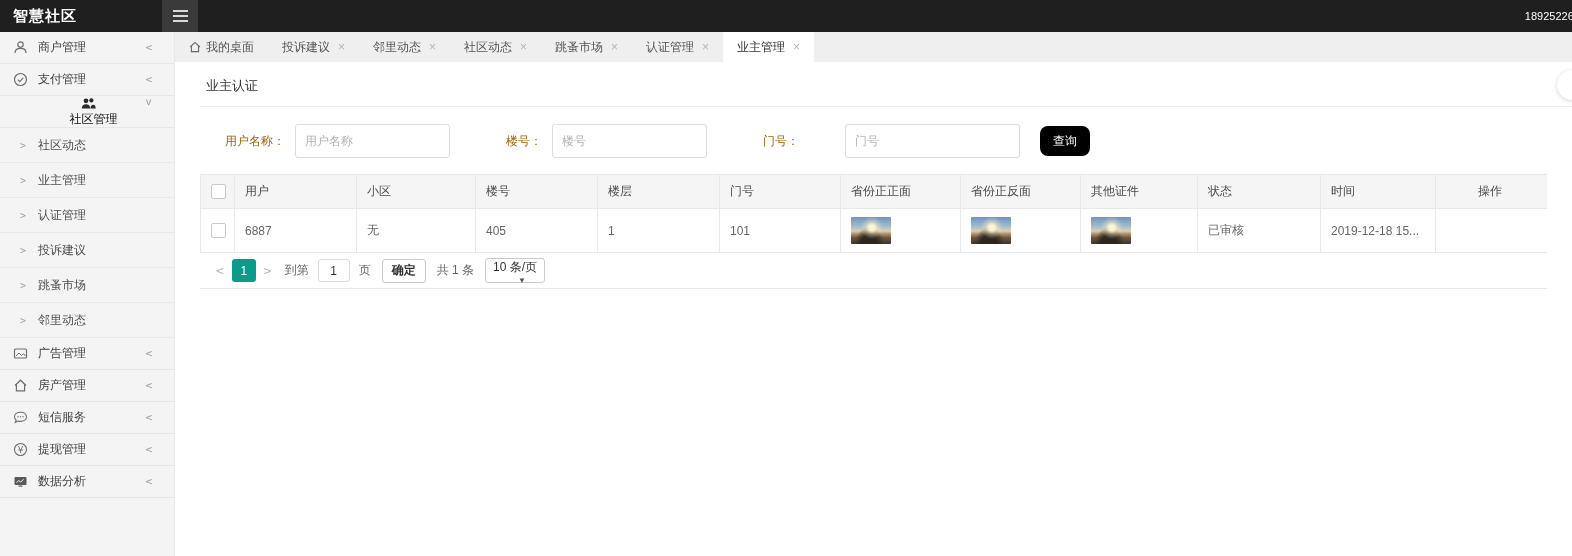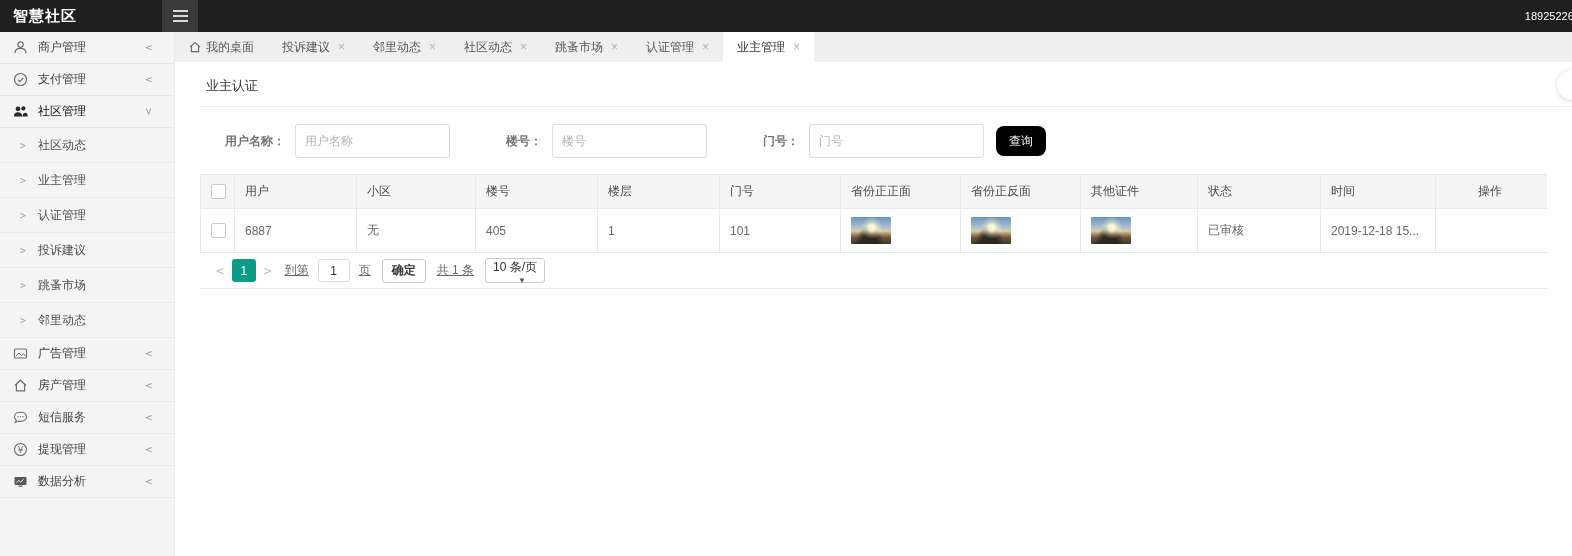--- a/index.html
+++ b/index.html
@@ -14,21 +14,21 @@
     justify-content:center; align-items:center; gap:3px; cursor:pointer; }
   .hamburger i { display:block; width:15px; height:2px; background:#d9d9d9; }
   .topbar-phone { position:absolute; right:-14px; top:0; line-height:32px; font-size:11px; color:#fff; }
 
   
   .sidebar { position:absolute; left:0; top:32px; bottom:0; width:175px; background:#f4f4f4;
     border-right:1px solid #e9e9e9; }
   .side-item { position:relative; height:32px; display:flex; align-items:center;
     padding-left:13px; border-bottom:1px solid #e7e7e7; font-size:12px; color:#424242; cursor:pointer; }
   .side-item .s-icon { width:15px; height:15px; margin-right:10px; display:inline-flex; }
-  .side-item.active { color:#111; }
+  .side-item.active { color:#111;flex-direction:column; }
   .chev { position:absolute; right:22px; color:#9a9a9a; font-size:11px;
     font-family:"DejaVu Sans Mono",monospace; }
   .chev.down { transform:rotate(-90deg); }
   .sub-item { position:relative; height:35px; display:flex; align-items:center;
     padding-left:20px; border-bottom:1px solid #e9e9e9; font-size:12px; color:#4d4d4d; cursor:pointer; }
   .sub-item .sub-arrow { color:#a0a0a0; font-size:10px; margin-right:12px;
     font-family:"DejaVu Sans Mono",monospace; }
 
   
   .main { margin-left:175px; height:456px; background:#fff; position:relative; }
@@ -37,22 +37,22 @@
   .tab .home-ic { margin-right:5px; display:inline-flex; }
   .tab .x { margin-left:8px; color:#b5b5b5; font-size:12px; cursor:pointer; }
   .tab.active { background:#fff; color:#333; }
 
   .content { padding-left:25px; }
   .panel-title { font-size:13px; color:#333; padding:15px 0 11px 6px;
     border-bottom:1px solid #ececec; }
 
   .filter-row { display:flex; align-items:center; padding:17px 0 16px 25px; }
   .f-group { display:flex; align-items:center; margin-right:56px; }
-  .f-group.last { margin-right:0; }
-  .f-label { font-size:12px; font-weight:bold; color:#737373; margin-right:10px; white-space:nowrap;text-align:right; }
+  .f-group.last { margin-right:8px;gap:36px; }
+  .f-label { font-size:12px; font-weight:normal; color:#a16207; margin-right:10px; white-space:nowrap;text-align:right; }
   .f-input { width:155px; height:30px; border:1px solid #dcdcdc; border-radius:3px;
     font-size:12px; padding:16px 9px; color:#333; outline:none;
     font-family:"Liberation Sans","DejaVu Sans",sans-serif; }
   .f-input::placeholder { color:#b3b3b3; }
   .search-btn { margin-left:12px; height:30px; padding:0 13px; background:#000000; color:#fff;
     border:none; border-radius:8px; font-size:12px; cursor:pointer;
     font-family:"Liberation Sans","DejaVu Sans",sans-serif; }
 
   
   table { width:1347px; border-collapse:collapse; table-layout:fixed; border-top:1px solid #e8e8e8; }
@@ -68,21 +68,21 @@
       radial-gradient(ellipse at 46% 105%, rgba(40,35,28,.9) 0 26%, rgba(40,35,28,0) 48%),
       linear-gradient(180deg,#6f95bb 0%,#9db8cf 32%,#d8d0b6 52%,#b28f67 63%,#6b5743 76%,#3c342b 100%); }
 
   
   .pager { display:flex; align-items:center; height:36px; padding-left:8px;
     border-bottom:1px solid #e8e8e8; width:1347px; }
   .pg-arrow { color:#b9b9b9; font-size:13px; padding:0 8px; cursor:pointer;
     font-family:"DejaVu Sans Mono",monospace; }
   .pg-cur { min-width:24px; height:23px; background:#0c9b88; color:#fff; font-size:12px;
     display:flex; align-items:center; justify-content:center; border-radius:3px; cursor:pointer; }
-  .pg-text { font-size:12px; color:#666; margin:0 5px;text-decoration:underline; }
+  .pg-text { font-size:12px; color:#666; margin:0 5px; }
   .pg-input { width:32px; height:23px; border:1px solid #dcdcdc; border-radius:3px;
     text-align:center; font-size:12px; color:#333; outline:none; margin:0 4px; }
   .pg-confirm { height:24px; padding:0 9px; margin:0 6px; background:#fff; border:1px solid #ccc;
     border-radius:3px; font-size:12px; font-weight:bold; color:#333; cursor:pointer;
     font-family:"Liberation Sans","DejaVu Sans",sans-serif; }
   .pg-select { display:flex; align-items:center; height:25px; border:1px solid #ccc; border-radius:3px;
     padding:0 7px; font-size:12px; color:#333; margin-left:6px; cursor:pointer; background:#fff;flex-direction:column; }
   .pg-select .caret { font-size:8px; color:#555; margin-left:14px; }
 
   .edge-circle { position:absolute; right:-15px; top:38px; width:30px; height:30px; border-radius:50%;

